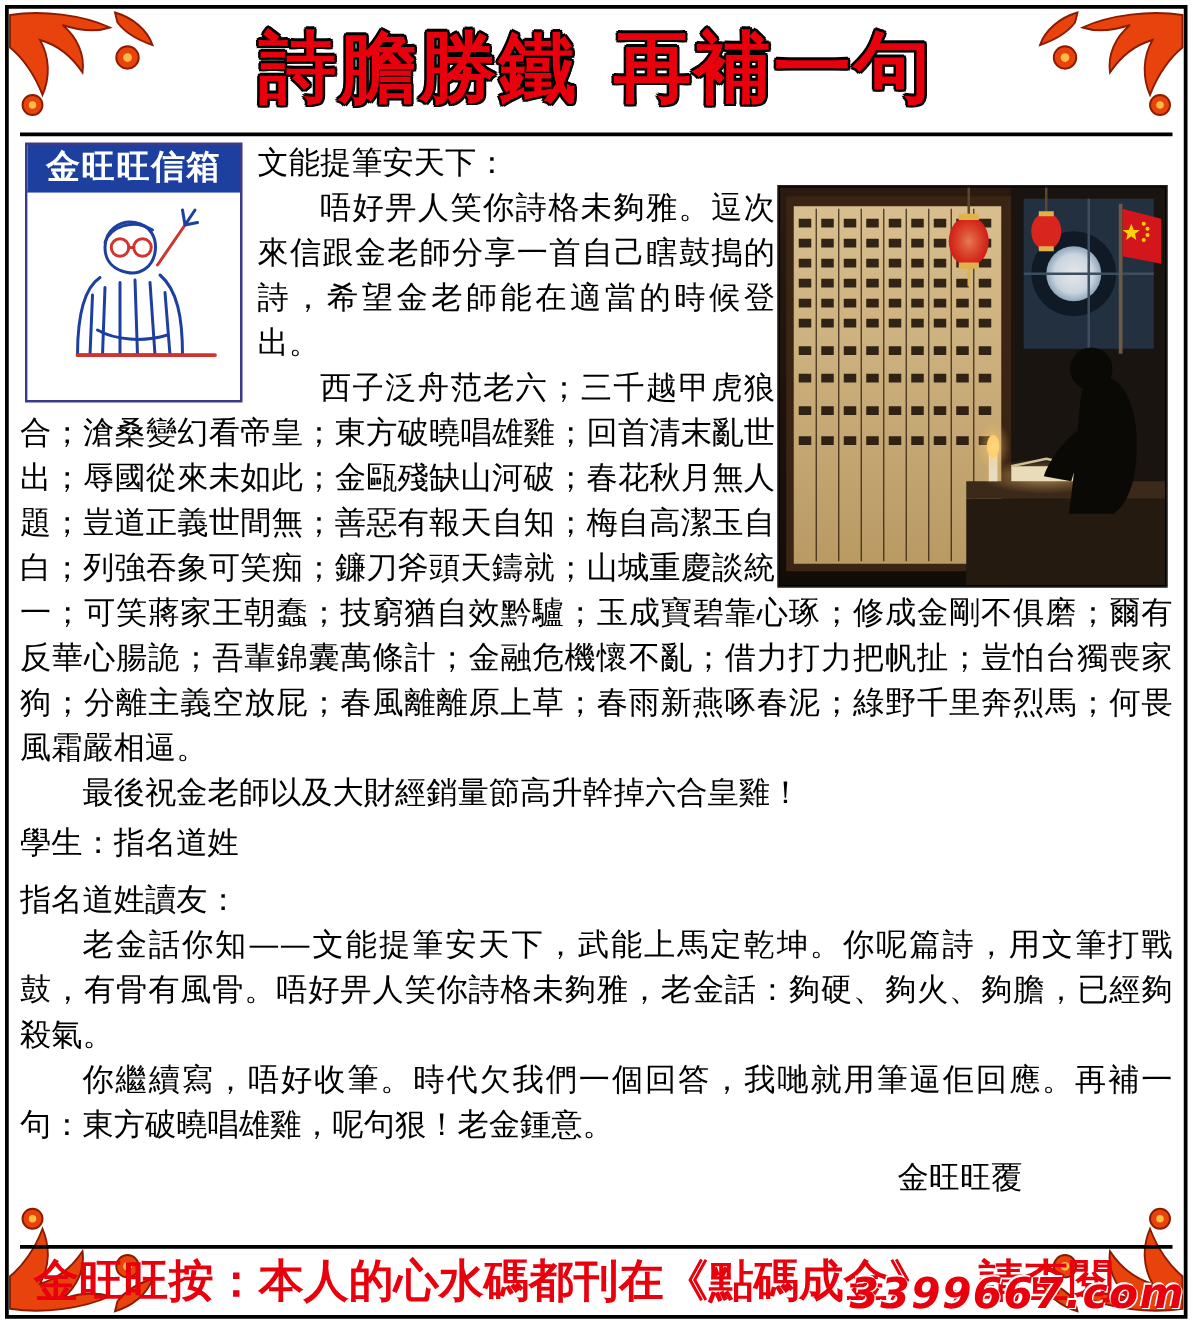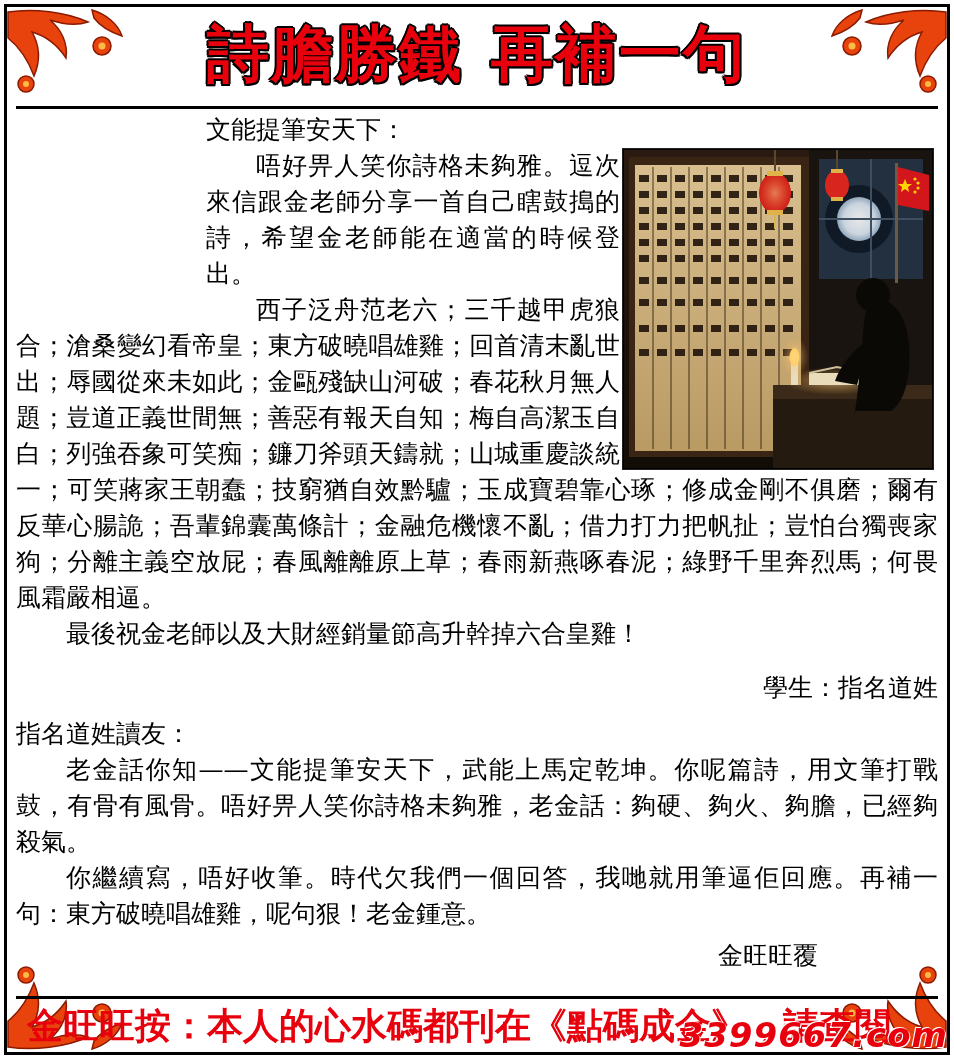--- a/index.html
+++ b/index.html
@@ -111,22 +111,22 @@
     width: 922px;
     font-family: "DejaVu Serif", "Liberation Serif", serif;
     font-size: 25px;
     line-height: 36px;
     color: #000;
     z-index: 2;
   }
   .p { margin: 0; text-align: justify; }
   .indent { text-indent: 2em; }
   .sign {
-    text-align: right;
-    margin-top: 18px;
+    text-align: left;
+    margin-top: 4px;
   }
   .float-left-spacer {
     float: left;
     width: 190px;
     height: 212px;
   }
   .float-right-spacer {
     float: right;
     width: 318px;
     height: 360px;
@@ -241,20 +241,47 @@
         <circle cx="20" cy="78" r="3"></circle>
       </g>
     </svg>
   </div>
 
   <div class="headline">
     <span>詩膽勝鐵</span><span class="gap"></span><span>再補一句</span>
   </div>
   <div class="hrule"></div>
 
+  <div class="logo-box">
+    <div class="logo-title">金旺旺信箱</div>
+    <div class="logo-art">
+      <svg viewBox="0 0 170 166" preserveAspectRatio="xMidYMid meet">
+        <rect x="0" y="0" width="170" height="166" fill="#ffffff"></rect>
+        <g fill="none" stroke="#1c3fa0" stroke-width="2.4" stroke-linecap="round" stroke-linejoin="round">
+
+          <path d="M62,44 C62,30 74,22 86,24 C98,26 104,36 102,48 C100,60 90,66 80,64 C70,62 62,56 62,44 Z"></path>
+
+          <circle cx="74" cy="44" r="7" stroke="#d1342f"></circle>
+          <circle cx="92" cy="44" r="7" stroke="#d1342f"></circle>
+          <path d="M81,44 L85,44" stroke="#d1342f"></path>
+
+          <path d="M62,40 C66,28 84,20 100,30"></path>
+
+          <path d="M104,58 L126,26" stroke="#d1342f"></path>
+          <path d="M126,26 L134,14 M126,26 L136,24 M126,26 L124,14"></path>
+
+          <path d="M58,68 C46,76 40,96 40,130 L124,130 C124,100 120,78 106,66"></path>
+          <path d="M52,82 L50,130 M62,76 L60,130 M74,72 L74,130 M86,70 L88,130 M98,72 L102,130 M110,80 L114,130"></path>
+
+          <path d="M40,130 L150,130" stroke="#d1342f" stroke-width="3"></path>
+          <path d="M56,110 C70,118 92,120 112,114"></path>
+        </g>
+      </svg>
+    </div>
+  </div>
 
   <div class="photo">
     <svg viewBox="0 0 310 320" preserveAspectRatio="none">
       <defs>
         <linearGradient id="wall" x1="0" y1="0" x2="0" y2="1">
           <stop offset="0%" stop-color="#2b1a10"></stop>
           <stop offset="100%" stop-color="#120c07"></stop>
         </linearGradient>
         <radialGradient id="lampGlow" cx="50%" cy="50%" r="50%">
           <stop offset="0%" stop-color="#ffdf9a" stop-opacity="0.95"></stop>

